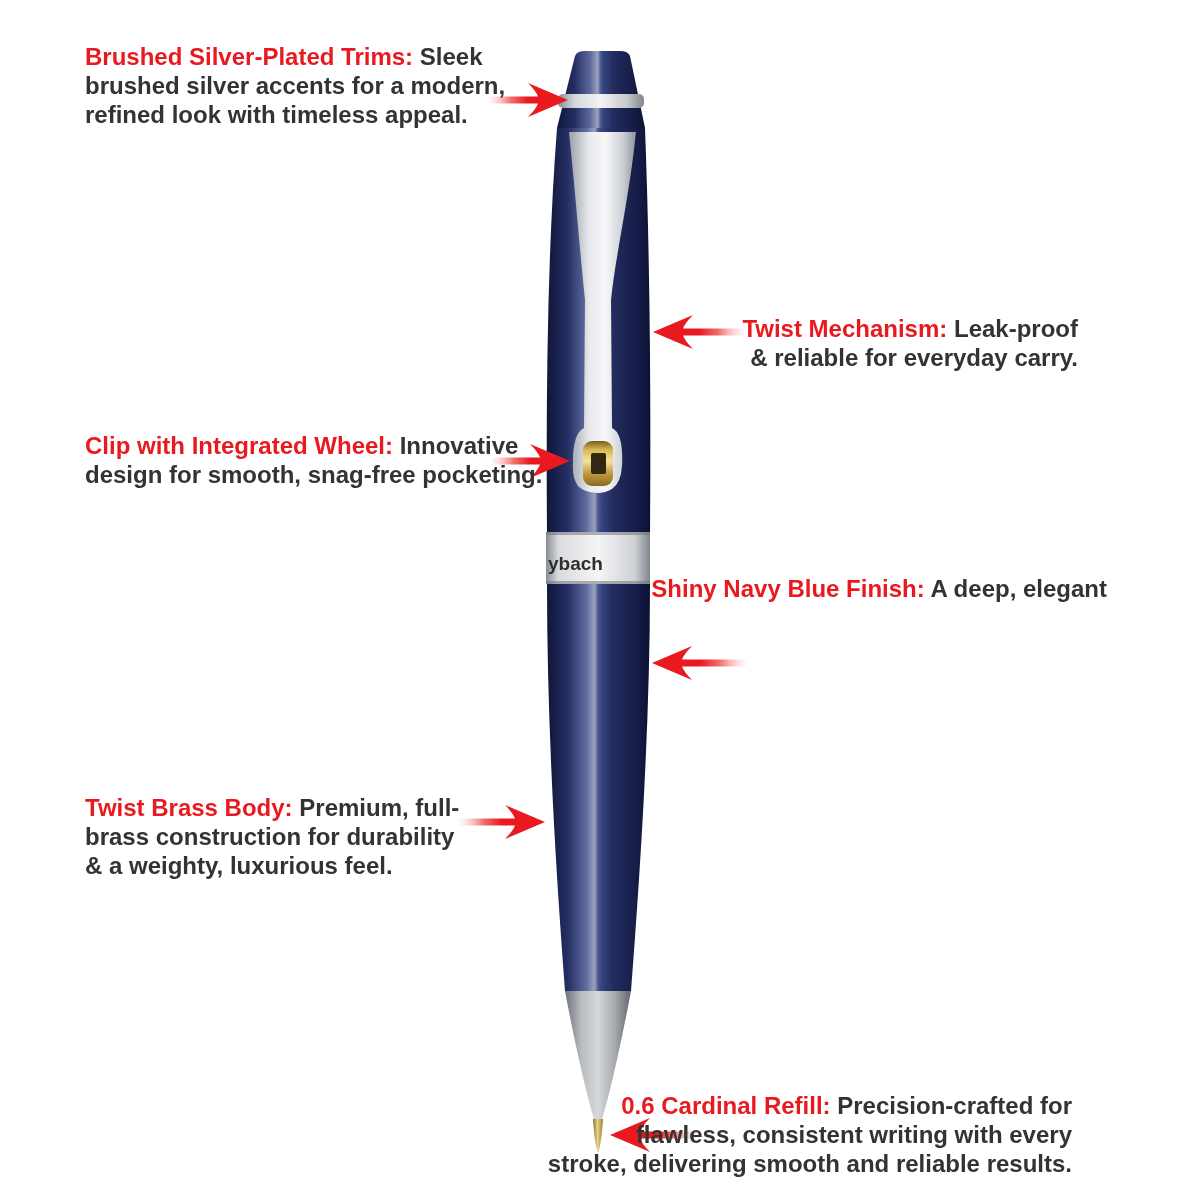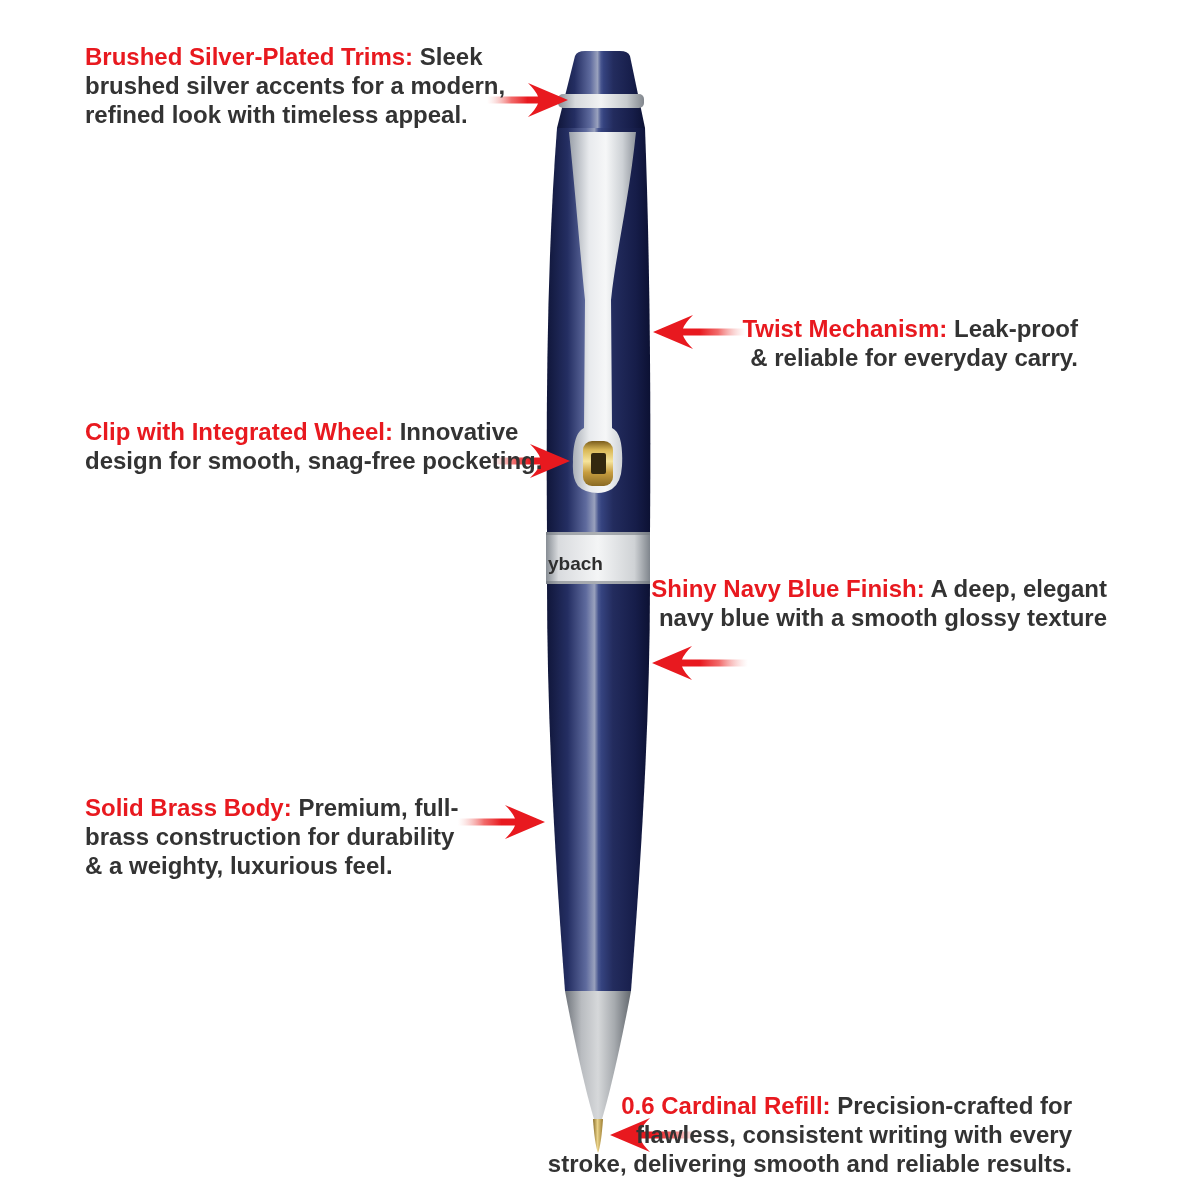--- a/index.html
+++ b/index.html
@@ -123,32 +123,31 @@
     <div class="line"><span class="red">Brushed Silver-Plated Trims:</span><span> Sleek</span></div>
     <div class="line"><span>brushed silver accents for a modern,</span></div>
     <div class="line"><span>refined look with timeless appeal.</span></div>
   </div>
 
   <div class="callout align-right" style="right:122px;top:314px;">
     <div class="line"><span class="red">Twist Mechanism:</span><span> Leak-proof</span></div>
     <div class="line"><span>&amp; reliable for everyday carry.</span></div>
   </div>
 
-  <div class="callout" style="left:85px;top:417px;">
+  <div class="callout" style="left:85px;top:431px;">
     <div class="line"><span class="red">Clip with Integrated Wheel:</span><span> Innovative</span></div>
     <div class="line"><span>design for smooth, snag-free pocketing.</span></div>
   </div>
 
   <div class="callout align-right" style="right:93px;top:574px;">
     <div class="line"><span class="red">Shiny Navy Blue Finish:</span><span> A deep, elegant</span></div>
-    <div class="line"><span>navy blue with a smooth glossy texture</span></div>
   </div>
 
   <div class="callout" style="left:85px;top:793px;">
-    <div class="line"><span class="red">Solid Brass Body:</span><span> Premium, full-</span></div>
+    <div class="line"><span class="red">Twist Brass Body:</span><span> Premium, full-</span></div>
     <div class="line"><span>brass construction for durability</span></div>
     <div class="line"><span>&amp; a weighty, luxurious feel.</span></div>
   </div>
 
   <div class="callout align-right" style="right:128px;top:1091px;">
     <div class="line"><span class="red">0.6 Cardinal Refill:</span><span> Precision-crafted for</span></div>
     <div class="line"><span>flawless, consistent writing with every</span></div>
     <div class="line"><span>stroke, delivering smooth and reliable results.</span></div>
   </div>
 

